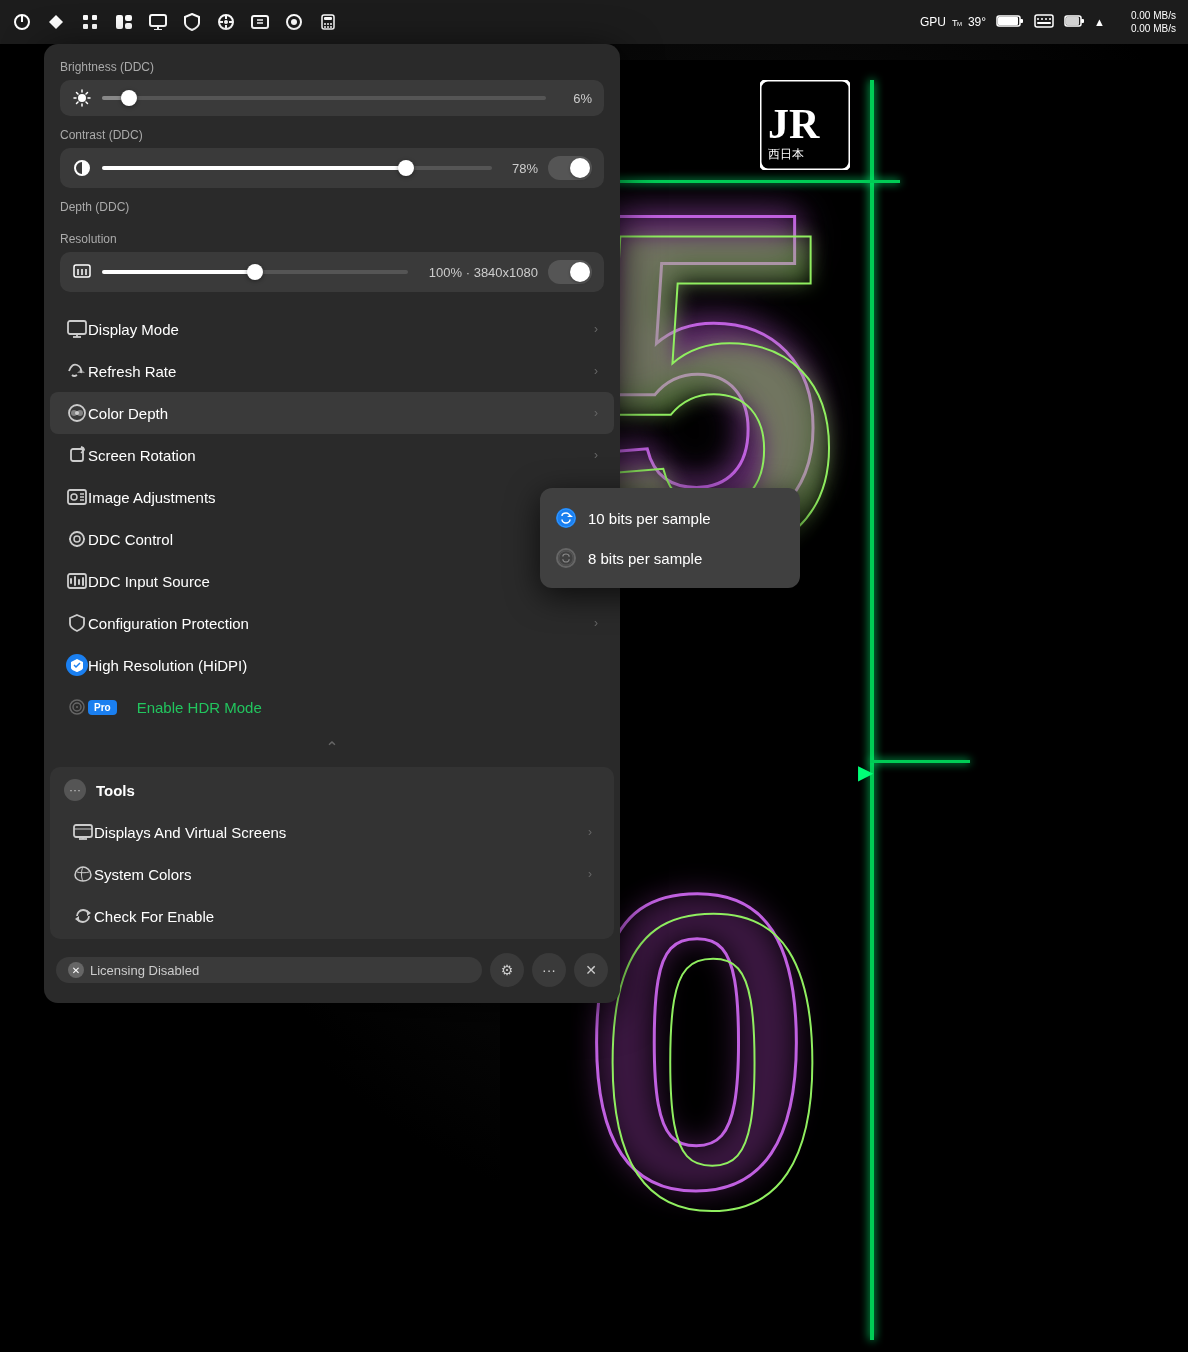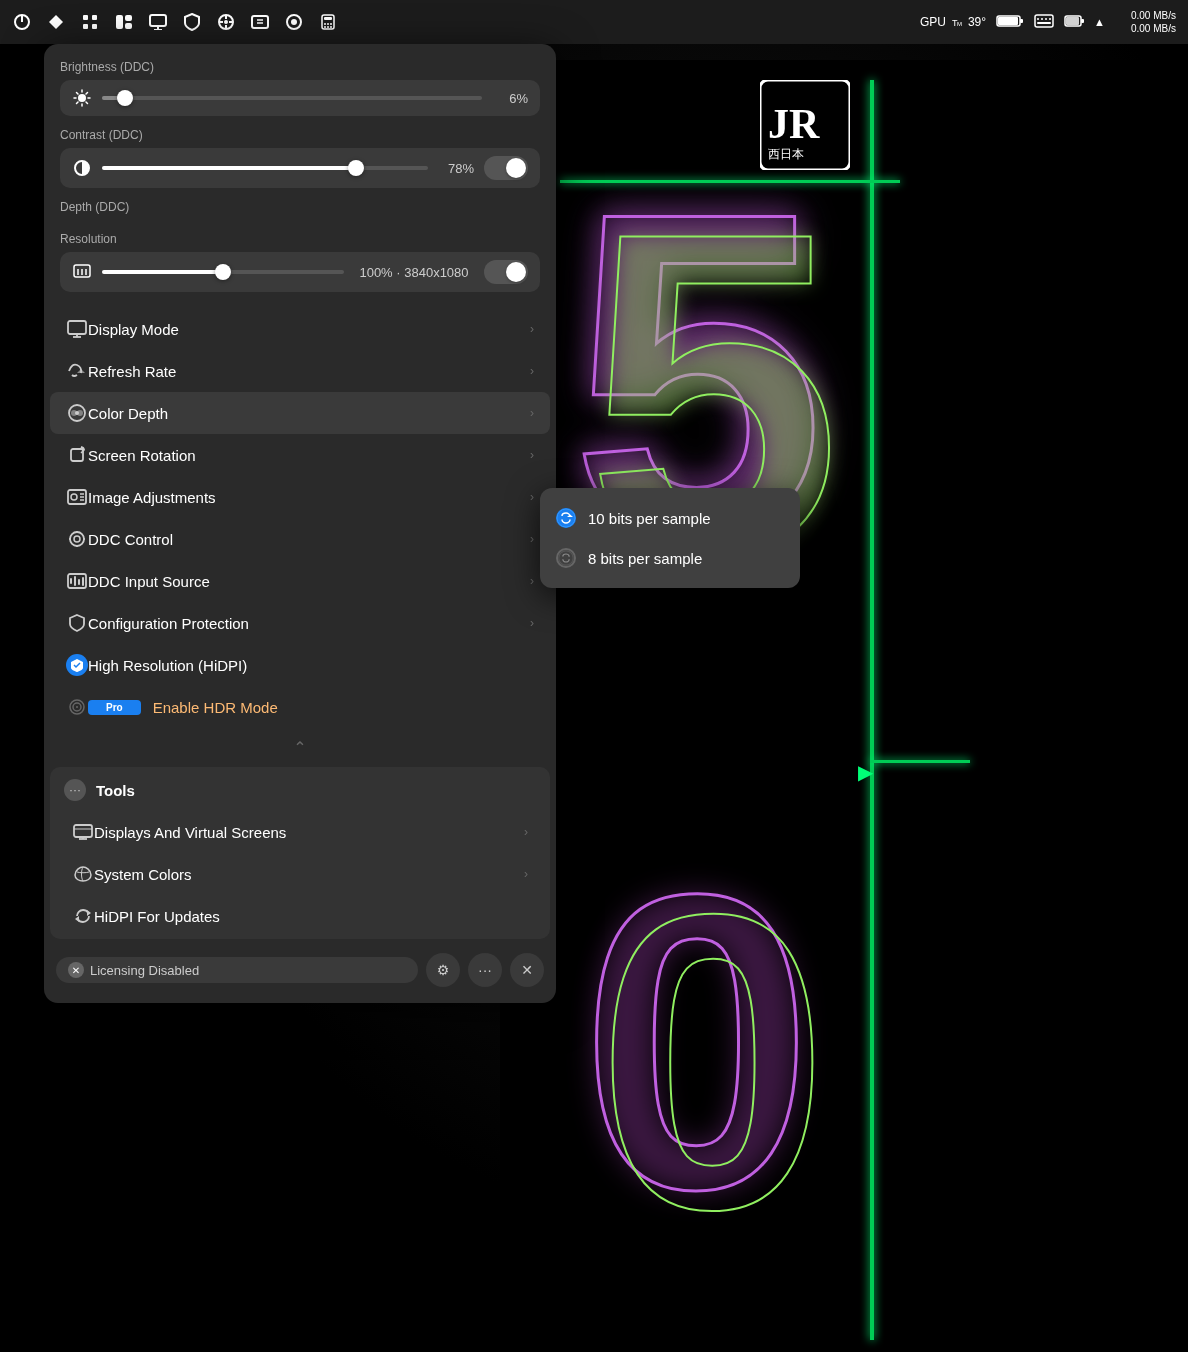--- a/index.html
+++ b/index.html
@@ -67,21 +67,21 @@
       gap: 4px;
       font-size: 12px;
       color: #fff;
     }
 
     
     .dropdown-panel {
       position: absolute;
       top: 44px;
       left: 44px;
-      width: 512px;
+      width: 576px;
       background: #2a2a2a;
       border-radius: 14px;
       padding: 16px 0 12px 0;
       z-index: 200;
       box-shadow: 0 8px 40px rgba(0,0,0,0.7);
     }
 
     
     .slider-section {
       padding: 0 16px 12px 16px;
@@ -201,36 +201,36 @@
       color: #fff;
     }
 
     .menu-item-label {
       flex: 1;
       font-size: 15px;
       color: #fff;
     }
 
     .menu-item-label.dimmed {
-      color: #fdba74;
+      color: #22c55e;
     }
 
     .menu-chevron {
       color: #666;
       font-size: 12px;
     }
 
     .pro-badge {
       background: #1a7ff0;
       color: #fff;
       font-size: 10px;
       font-weight: 700;
-      padding: 2px 18px;
+      padding: 2px 6px;
       border-radius: 4px;
-      margin-right: 12px;
+      margin-right: 20px;
     }
 
     
     .tools-section {
       margin: 8px 6px 4px 6px;
       background: #333;
       border-radius: 10px;
       padding: 2px 0;
     }
 
@@ -632,21 +632,21 @@
           <rect x="1" y="1" width="16" height="12" rx="2" stroke="white" stroke-width="1.5"></rect>
           <line x1="5" y1="5" x2="5" y2="11" stroke="white" stroke-width="1.5"></line>
           <line x1="9" y1="5" x2="9" y2="11" stroke="white" stroke-width="1.5"></line>
           <line x1="13" y1="5" x2="13" y2="11" stroke="white" stroke-width="1.5"></line>
         </svg>
       </div>
       <div class="slider-track" style="position:relative;">
         <div class="slider-fill" style="width:50%; background:#fff;"></div>
         <div class="slider-thumb" style="left:calc(50% - 8px);"></div>
       </div>
-      <div class="slider-value" style="min-width:120px;text-align:center;">100% · 3840x1080</div>
+      <div class="slider-value" style="min-width:120px;">100% · 3840x1080</div>
       <div class="toggle-track">
         <div class="toggle-thumb on"></div>
       </div>
     </div>
   </div>
 
   <div class="menu-items">
 
     <div class="menu-item">
       <div class="menu-item-icon">
@@ -811,21 +811,21 @@
 
     <div class="menu-item">
       <div class="menu-item-icon">
         <svg width="18" height="18" viewBox="0 0 18 18" fill="none">
           <path d="M3 9 C3 5.7 5.7 3 9 3 C11.2 3 13.1 4.1 14.2 5.8" stroke="#ccc" stroke-width="1.8" fill="none"></path>
           <path d="M15 9 C15 12.3 12.3 15 9 15 C6.8 15 4.9 13.9 3.8 12.2" stroke="#ccc" stroke-width="1.8" fill="none"></path>
           <polygon points="13,3 17,6 13,9" fill="#ccc"></polygon>
           <polygon points="5,9 1,12 5,15" fill="#ccc"></polygon>
         </svg>
       </div>
-      <span class="menu-item-label">HiDPI For Updates</span>
+      <span class="menu-item-label">Check For Enable</span>
     </div>
   </div>
 
   <div class="bottom-bar">
     <div class="licensing-badge">
       <div class="licensing-x">✕</div>
       <span class="licensing-text">Licensing Disabled</span>
     </div>
     <div class="bottom-btn">⚙</div>
     <div class="bottom-btn">···</div>

